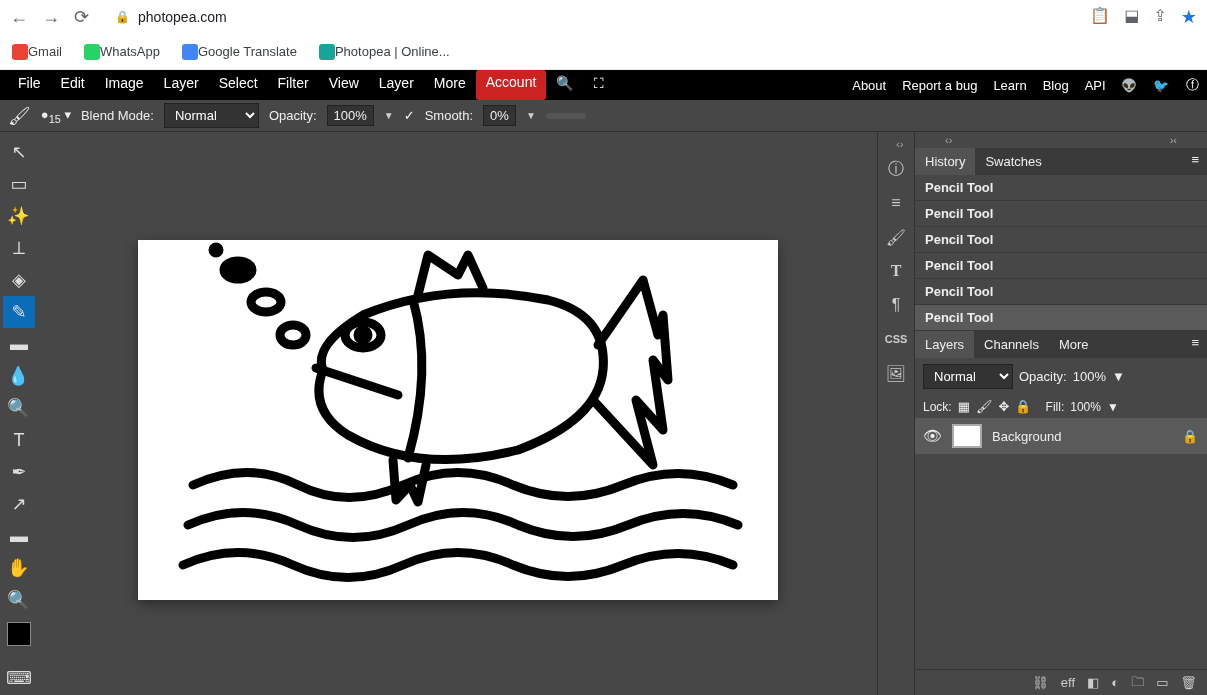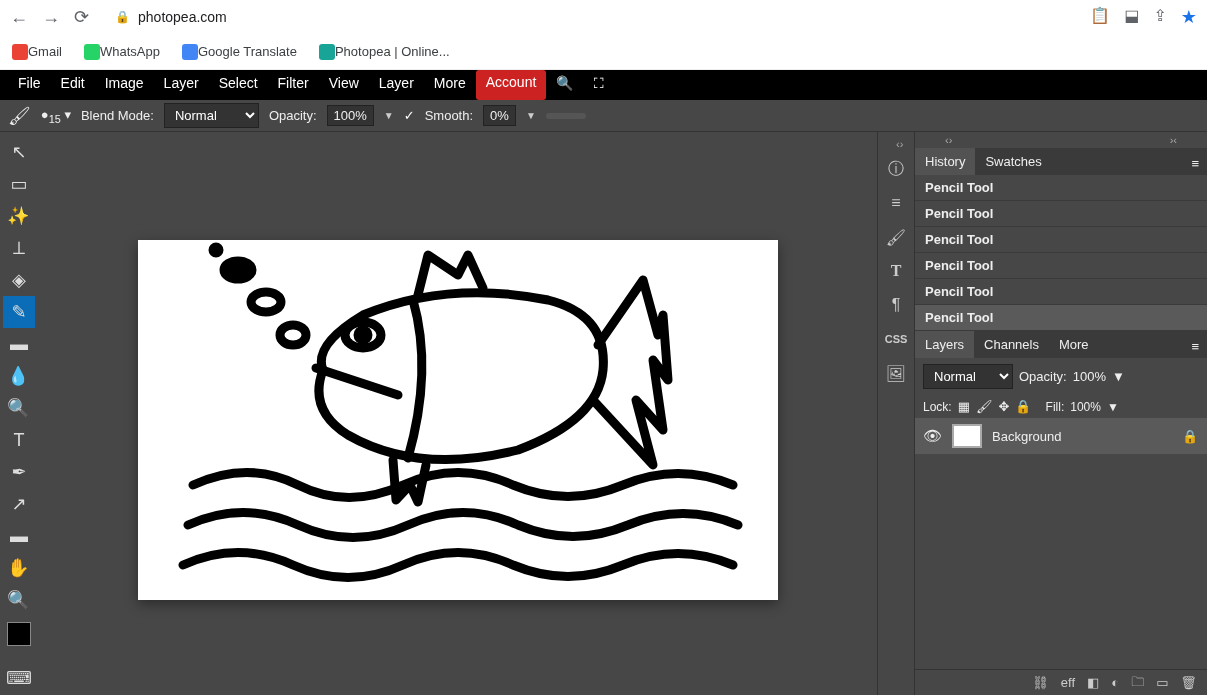--- a/index.html
+++ b/index.html
@@ -61,21 +61,21 @@
 .doc-tab .close { font-size: 14px; cursor: pointer; }
 .canvas-wrap { position: absolute; top: 38px; left: 0; right: 0; bottom: 0; display: flex; align-items: flex-start; justify-content: center; padding-top: 70px; }
 .canvas { width: 640px; height: 360px; background: #fff; box-shadow: 0 4px 12px rgba(0,0,0,0.4); position: relative; }
 
 
 .right-area { width: 330px; background: #474747; display: flex; }
 .right-iconbar { width: 38px; display: flex; flex-direction: column; align-items: center; padding-top: 4px; gap: 0; border-left: 1px solid #333; border-right: 1px solid #333; }
 .right-iconbar .ricon { width: 34px; height: 34px; display: flex; align-items: center; justify-content: center; color: #ccc; font-size: 16px; cursor: pointer; }
 
 .right-panels { flex: 1; display: flex; flex-direction: column; color: #eee; font-size: 13px; }
-.panel-header { display: flex; align-items: flex-end; background: #3a3a3a; }
+.panel-header { display: flex; align-items: flex-start; background: #3a3a3a; }
 .panel-header .tab { padding: 6px 10px; cursor: pointer; }
 .panel-header .tab.active { background: #525252; }
 .panel-header .menu-icon { margin-left: auto; padding: 4px 8px; cursor: pointer; }
 
 .history-list { background: #474747; font-weight: bold; }
 .history-item { padding: 5px 10px; border-bottom: 1px solid #3a3a3a; cursor: pointer; }
 .history-item.selected { background: #5a5a5a; }
 
 .layers-options { padding: 6px 8px; display: flex; align-items: center; gap: 6px; }
 .layers-options select { background: #333; color: #fff; border: 1px solid #222; padding: 3px 6px; width: 90px; font-size: 13px; }
@@ -139,20 +139,30 @@
     <span class="menu-item">Image</span>
     <span class="menu-item">Layer</span>
     <span class="menu-item">Select</span>
     <span class="menu-item">Filter</span>
     <span class="menu-item">View</span>
     <span class="menu-item">Layer</span>
     <span class="menu-item">More</span>
     <span class="menu-item account">Account</span>
     <span class="menu-item">🔍</span>
     <span class="menu-item">⛶</span>
+    <div class="right-menu">
+      <span>About</span>
+      <span>Report a bug</span>
+      <span>Learn</span>
+      <span>Blog</span>
+      <span>API</span>
+      <span class="social-icon">👽</span>
+      <span class="social-icon">🐦</span>
+      <span class="social-icon">ⓕ</span>
+    </div>
   </div>
 
   <div class="options-bar">
     <span class="brush-icon">🖌</span>
     <span>●<sub>15</sub> ▾</span>
     <span>Blend Mode:</span>
     <select><option>Normal</option></select>
     <span>Opacity:</span>
     <span class="num">100%</span>
     <span class="triangle">▼</span>

